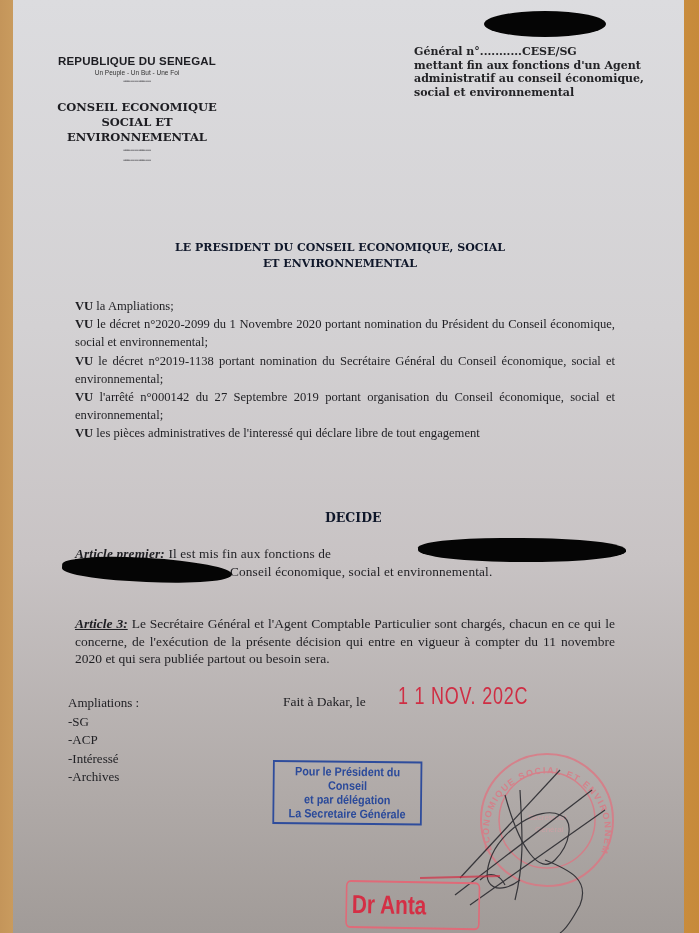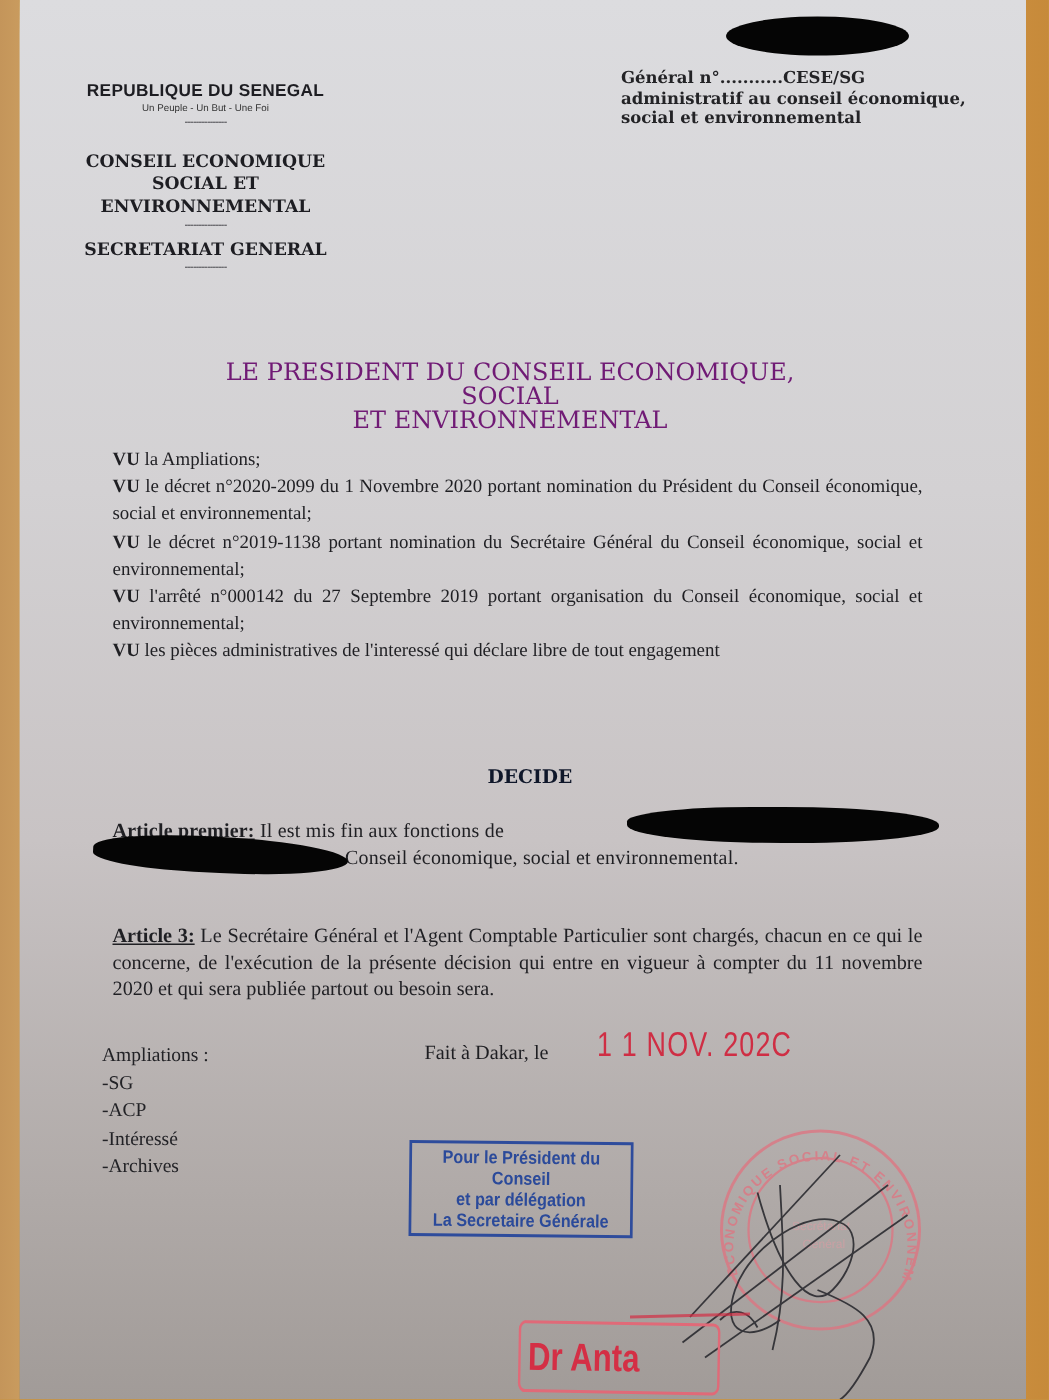--- a/index.html
+++ b/index.html
@@ -18,26 +18,26 @@
   .abs { position:absolute; }
   .center { text-align:center; }
   .hdr-left { left:32px; top:55px; width:210px; color:#1d1d22; }
   .rep { font-family:"Liberation Sans", sans-serif; font-weight:bold; font-size:11.5px; letter-spacing:0.2px; }
   .motto { font-family:"Liberation Sans", sans-serif; font-size:6.5px; margin-top:2px; color:#333; }
   .dash { font-size:7px; letter-spacing:-0.5px; line-height:9px; margin-top:1px; }
   .org { font-weight:bold; font-size:11.5px; line-height:15px; margin-top:14px; }
   .sg { font-weight:bold; font-size:11.5px; margin-top:4px; }
   .redact { background:#050505; border-radius:50%; }
   .hdr-right { left:414px; top:45px; width:260px; font-weight:bold; font-size:11px; line-height:13.5px; color:#232326; }
-  .title { left:140px; top:240px; width:400px; font-weight:normal; font-size:16px; line-height:16px; color:#701a75; }
+  .title { left:140px; top:240px; width:400px; font-weight:bold; font-size:11px; line-height:16px; color:#0f172a; }
   .body-text { left:75px; width:540px; font-size:12.6px; line-height:18.2px; color:#1f1f23; font-family:"Liberation Serif", serif; }
   .body-text b { font-weight:bold; }
   .vu { top:297px; }
   .decide { left:325px; top:510px; font-weight:bold; font-size:12.5px; color:#0f172a; }
-  .article { text-decoration:underline; font-weight:bold; }
+  .article { text-decoration:underline; font-weight:bold;font-style:italic; }
   .art1 { top:545px; font-size:13.3px; letter-spacing:0.15px; }
   .art3 { top:615px; font-size:13.5px; line-height:17.5px; text-align:justify; }
   .fait { left:283px; top:694px; font-size:13.5px; color:#1e1e22; font-family:"Liberation Serif", serif; }
   .datestamp { left:398px; top:683px; font-family:"Liberation Sans", sans-serif; font-size:23px; color:#cf2e44; letter-spacing:1px; transform:scaleX(0.78); transform-origin:left center; }
   .amp { left:68px; top:694px; font-size:13px; line-height:18.6px; color:#222226; font-family:"Liberation Serif", serif; }
   .bluestamp { left:273px; top:760px; width:158px; border:2px solid #2e4c9c; color:#2b4a9a; font-family:"Liberation Sans", sans-serif; font-weight:bold; font-size:12px; line-height:14px; padding:2px 2px; text-align:center; transform:rotate(0.6deg) scaleX(0.9); transform-origin:left top; }
   .redstamp { left:346px; top:880px; width:158px; height:44px; border:2px solid #e06a78; border-radius:6px; color:#d42f45; font-family:"Liberation Sans", sans-serif; font-weight:bold; font-size:26px; line-height:44px; padding-left:6px; transform:rotate(1deg) scaleX(0.8); transform-origin:left top; }
   svg.overlay { position:absolute; left:0; top:0; }
 </style>
 </head>
@@ -49,26 +49,26 @@
 
 <div class="abs hdr-left center">
   <div class="rep">REPUBLIQUE DU SENEGAL</div>
   <div class="motto">Un Peuple - Un But - Une Foi</div>
   <div class="dash">---------------</div>
   <div class="org">
     <div>CONSEIL ECONOMIQUE</div>
     <div>SOCIAL ET ENVIRONNEMENTAL</div>
   </div>
   <div class="dash">---------------</div>
-  <div class="sg">SECRETARIAT GENERAL</div>
   <div class="dash">---------------</div>
 </div>
 
 <div class="abs hdr-right">
   <div>Général n°...........CESE/SG</div>
+  <div>mettant fin  aux  fonctions d'un Agent</div>
   <div>administratif  au conseil économique,</div>
   <div>social et environnemental</div>
 </div>
 
 <div class="abs title center">
   <div>LE PRESIDENT DU CONSEIL ECONOMIQUE, SOCIAL</div>
   <div>ET ENVIRONNEMENTAL</div>
 </div>
 
 <div class="abs body-text vu">

